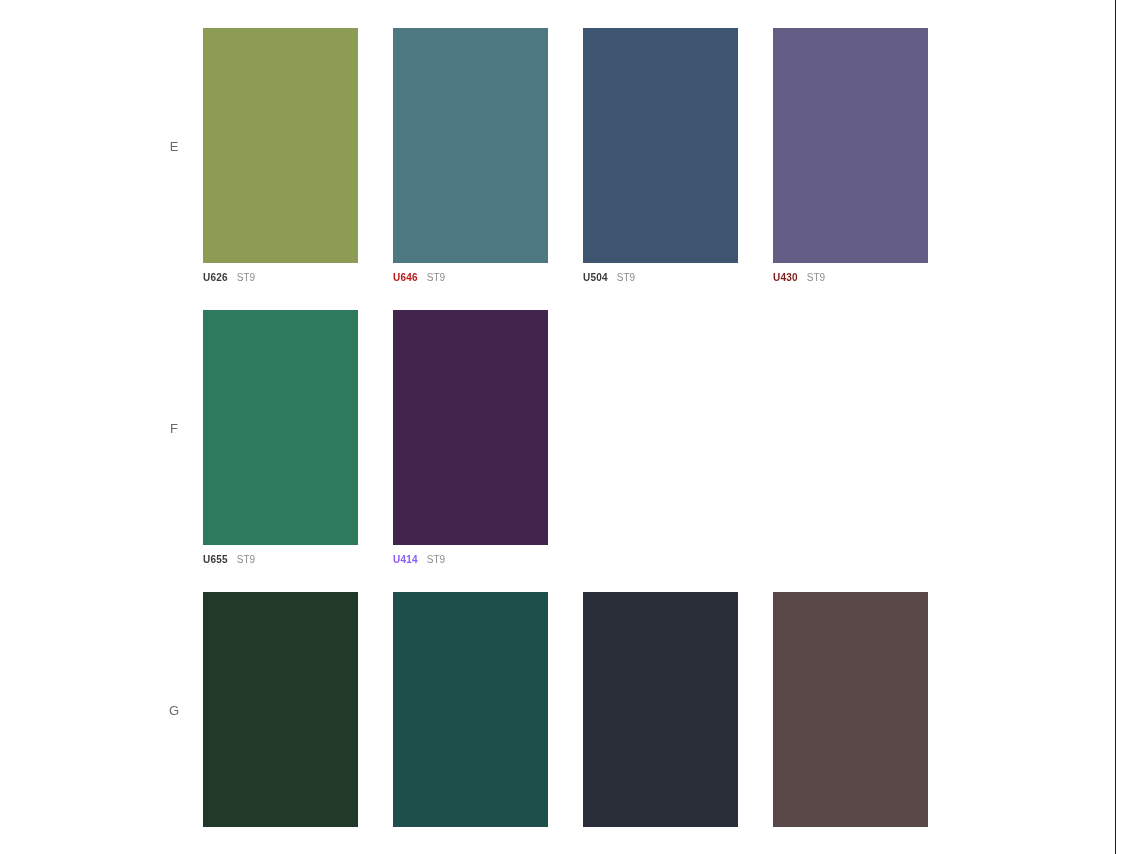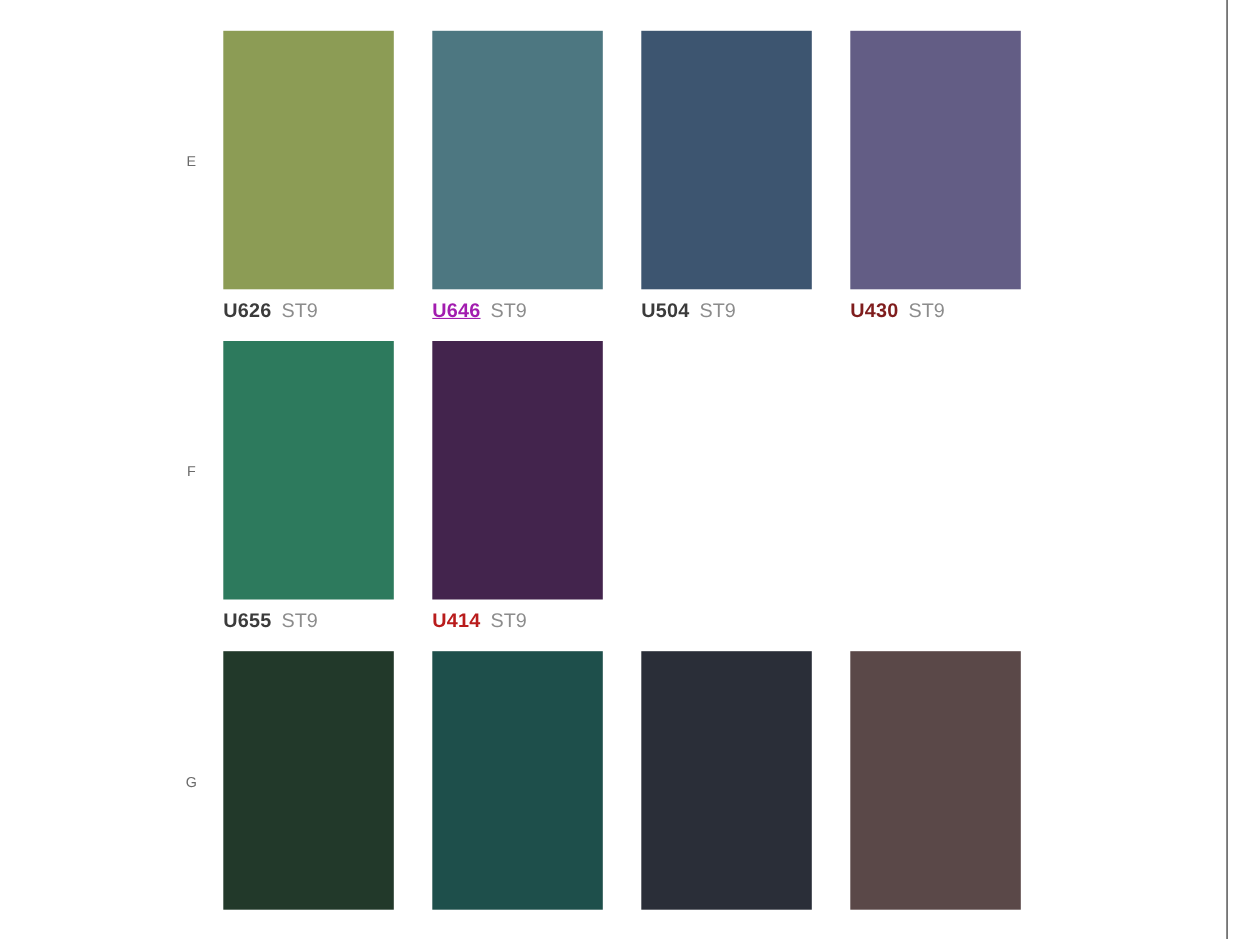--- a/index.html
+++ b/index.html
@@ -66,21 +66,21 @@
   }
 
   .swatch-chip {
     width: 155px;
     height: 235px;
     display: block;
   }
 
   .swatch-label {
     margin-top: 9px;
-    font-size: 18px;
+    font-size: 10px;
     line-height: 1.2;
     white-space: nowrap;
   }
   .swatch-code {
     font-weight: bold;
     color: #3b3b3b;
     letter-spacing: 0.2px;
   }
   .swatch-finish {
     color: #8c8c8c;
@@ -104,21 +104,21 @@
       <div class="swatch-cell">
         <div class="swatch-chip" style="background: rgb(140, 156, 85);"></div>
         <div class="swatch-label">
           <span class="swatch-code" style="color: rgb(59, 59, 59);">U626</span><span class="swatch-finish" style="color: rgb(140, 140, 140);">ST9</span>
         </div>
       </div>
 
       <div class="swatch-cell">
         <div class="swatch-chip" style="background: rgb(77, 119, 129);"></div>
         <div class="swatch-label">
-          <span class="swatch-code" style="color: #a21caf; text-decoration: underline;">U646</span><span class="swatch-finish" style="color: rgb(140, 140, 140);">ST9</span>
+          <span class="swatch-code" style="color: #b91c1c;">U646</span><span class="swatch-finish" style="color: rgb(140, 140, 140);">ST9</span>
         </div>
       </div>
 
       <div class="swatch-cell">
         <div class="swatch-chip" style="background: rgb(61, 85, 112);"></div>
         <div class="swatch-label">
           <span class="swatch-code" style="color: rgb(59, 59, 59); margin-top: 30px;">U504</span><span class="swatch-finish" style="color: rgb(140, 140, 140);">ST9</span>
         </div>
       </div>
 
@@ -141,21 +141,21 @@
         <div class="swatch-chip" style="background: rgb(45, 122, 93);"></div>
         <div class="swatch-label">
           <span class="swatch-code" style="color: rgb(59, 59, 59); margin-top: 11px;">U655</span><span class="swatch-finish" style="color: rgb(140, 140, 140);">ST9</span>
         </div>
       </div>
 
 
       <div class="swatch-cell">
         <div class="swatch-chip" style="background: rgb(67, 36, 77);"></div>
         <div class="swatch-label">
-          <span class="swatch-code" style="color: #b91c1c; text-align: right;">U414</span><span class="swatch-finish" style="color: rgb(140, 140, 140);">ST9</span>
+          <span class="swatch-code" style="color: #8b5cf6; text-align: right;">U414</span><span class="swatch-finish" style="color: rgb(140, 140, 140);">ST9</span>
         </div>
       </div>
 
     </div>
   </div>
 
   <div class="swatch-row" id="row-G">
     <div class="row-letter" style="color: rgb(106, 106, 106);">G</div>
     <div class="row-cells">
 

